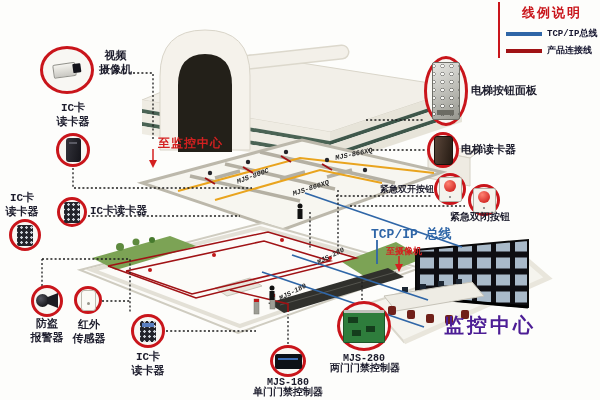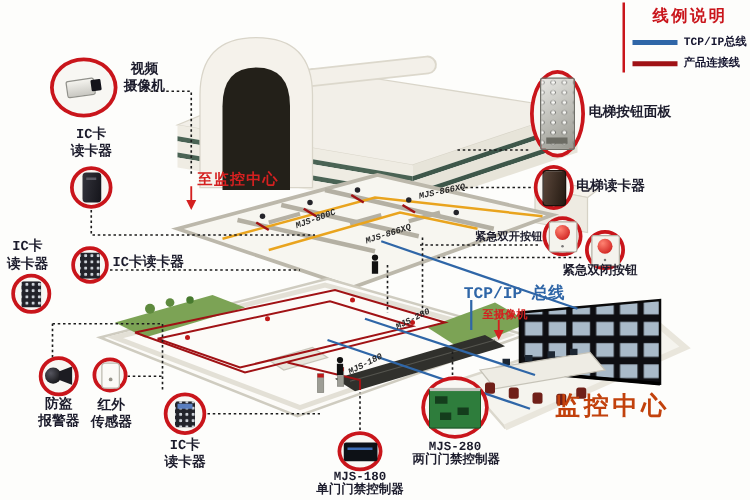--- a/index.html
+++ b/index.html
@@ -314,21 +314,21 @@
 
 <div class="lbl red" style="left:158px;top:137px;font-size:12px;letter-spacing:1px;text-align:center;">
   <span>至监控中心</span>
 </div>
 <div class="lbl" style="left:371px;top:227px;font-size:13px;color:#2f66a7;">
   <span>TCP/IP 总线</span>
 </div>
 <div class="lbl red" style="left:386px;top:247px;font-size:9px;">
   <span>至摄像机</span>
 </div>
-<div class="lbl" style="left:444px;top:314px;font-size:20px;color:#c2410c;letter-spacing:3px;">
+<div class="lbl" style="left:444px;top:314px;font-size:20px;color:#4c1d95;letter-spacing:3px;">
   <span>监控中心</span>
 </div>
 <div class="plan-lbl" style="left:335px;top:150px;transform:rotate(-12deg);">MJS-866XQ</div>
 <div class="plan-lbl" style="left:236px;top:172px;transform:rotate(-20deg);">MJS-800C</div>
 <div class="plan-lbl" style="left:292px;top:184px;transform:rotate(-18deg);">MJS-866XQ</div>
 <div class="plan-lbl" style="left:316px;top:252px;transform:rotate(-27deg);">MJS-280</div>
 <div class="plan-lbl" style="left:278px;top:288px;transform:rotate(-27deg);">MJS-180</div>
 
 </div>
 

